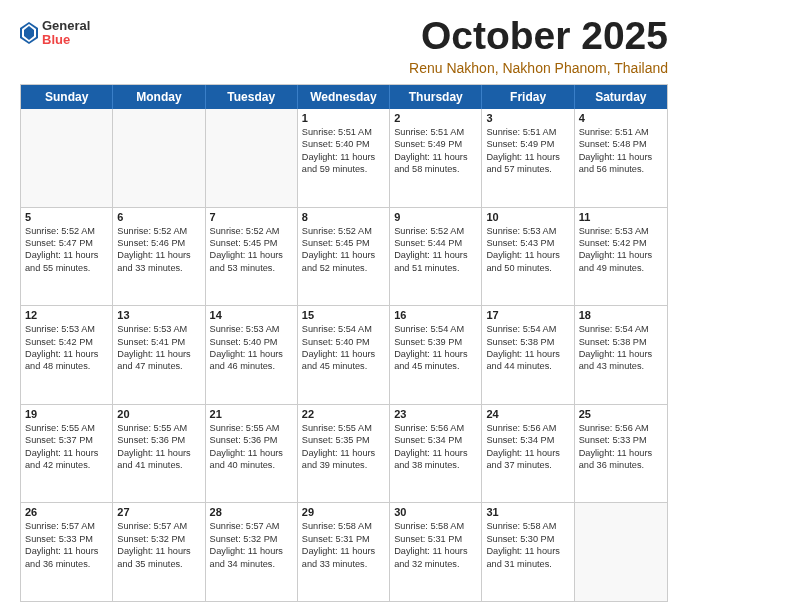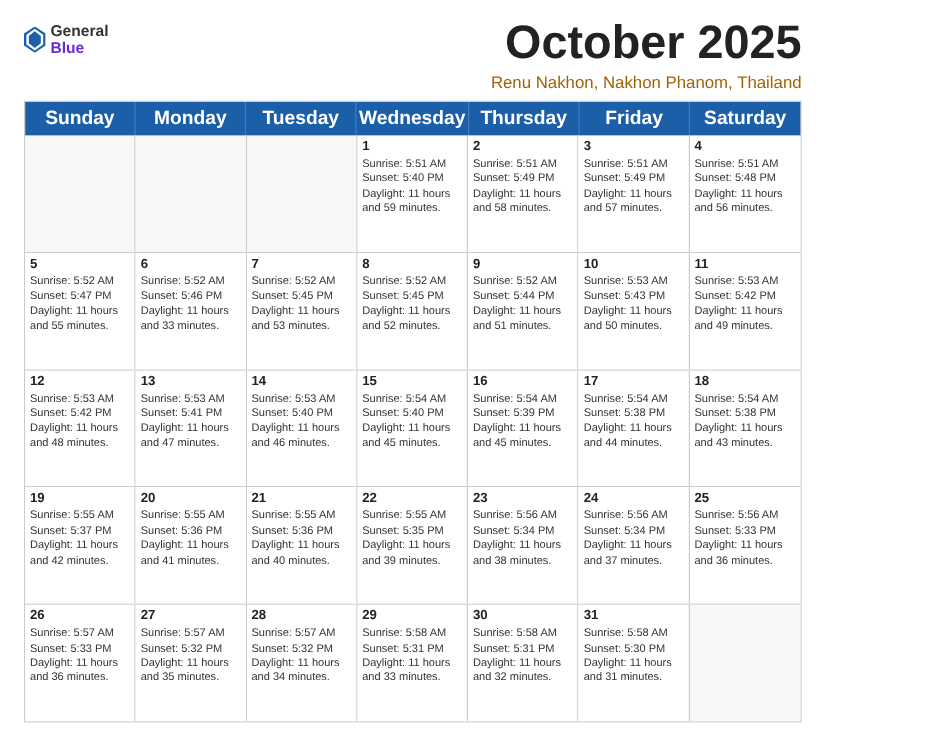--- a/index.html
+++ b/index.html
@@ -29,21 +29,21 @@
       margin-top: 4px;
     }
     .logo-text {
       display: flex;
       flex-direction: column;
       font-size: 13px;
       font-weight: bold;
       line-height: 1.1;
     }
     .logo-general { color: #333; }
-    .logo-blue { color: #6d28d9; }
+    .logo-blue { color: #ef4444; }
     .logo-icon {
       width: 18px;
       height: 22px;
       margin-right: 4px;
     }
     .title-block {
       text-align: right;
     }
     .month-title {
       font-size: 39px;
@@ -62,21 +62,21 @@
       flex-direction: column;
       border: 1px solid #ccc;
     }
     .cal-header {
       display: grid;
       grid-template-columns: repeat(7, 1fr);
       background: #1a5fa8;
     }
     .cal-header-cell {
       color: #fff;
-      font-size: 16px;
+      font-size: 12px;
       font-weight: bold;
       text-align: center;
       padding: 5px 2px;
       border-right: 1px solid #3a7fc8;
     }
     .cal-header-cell:last-child { border-right: none; }
     .cal-body {
       flex: 1;
       display: flex;
       flex-direction: column;

